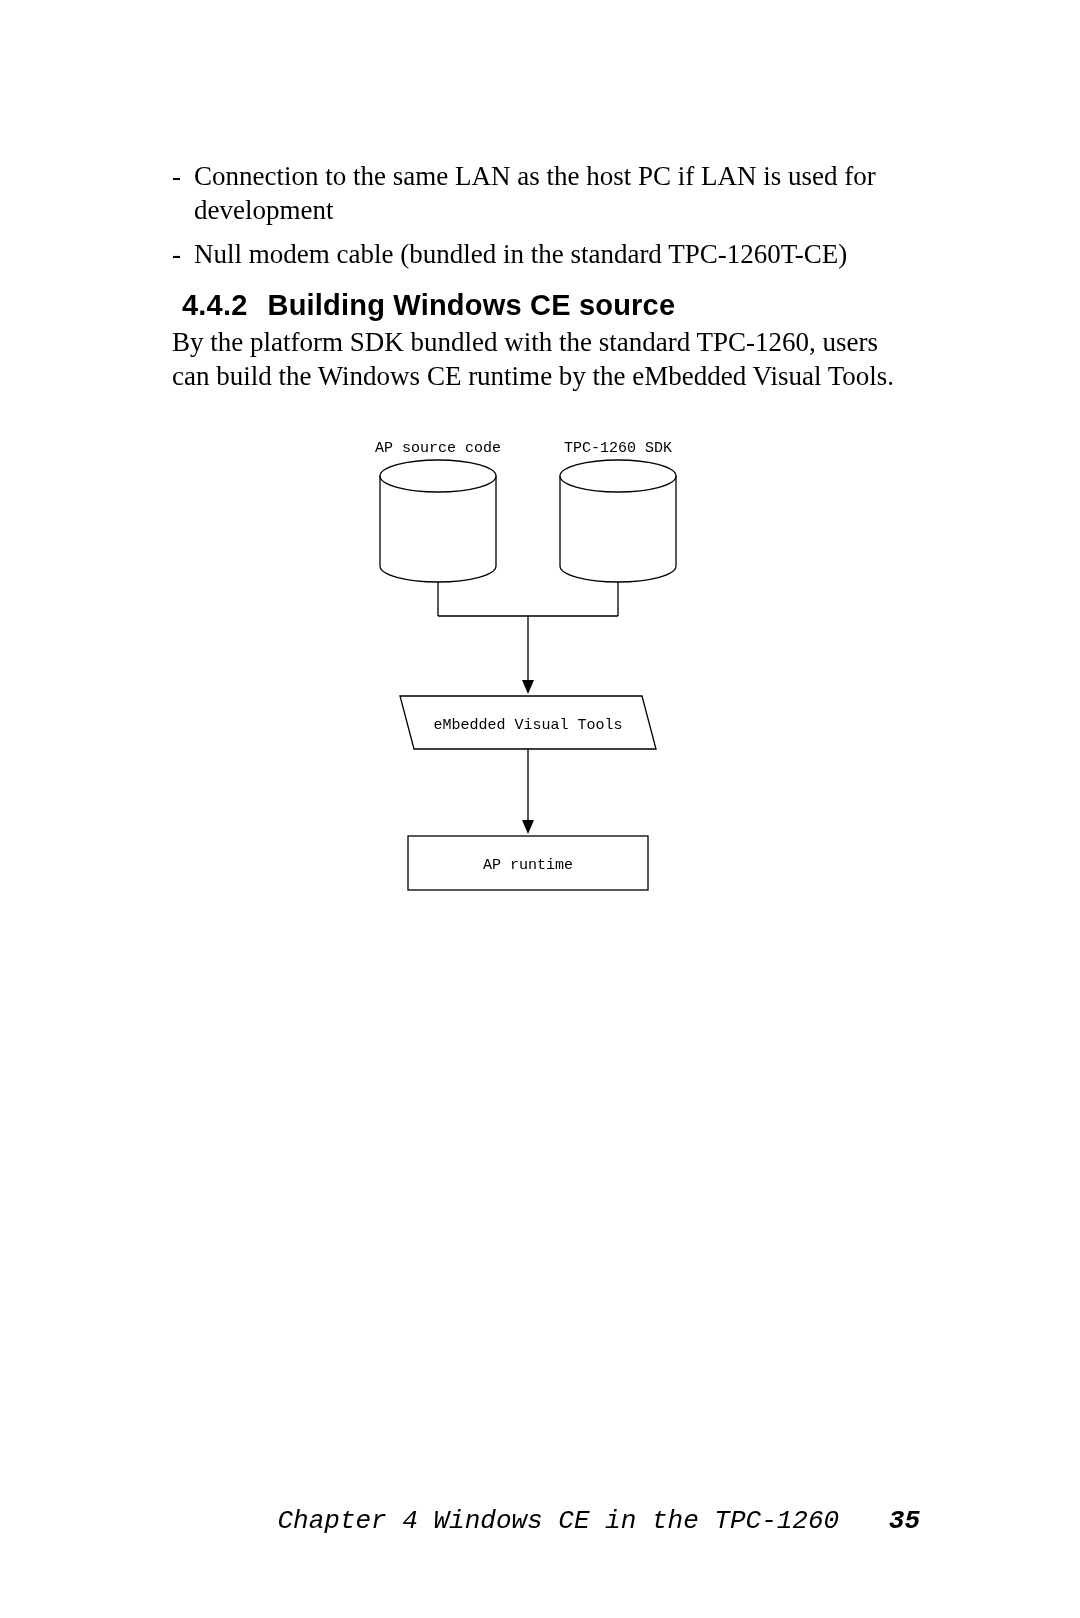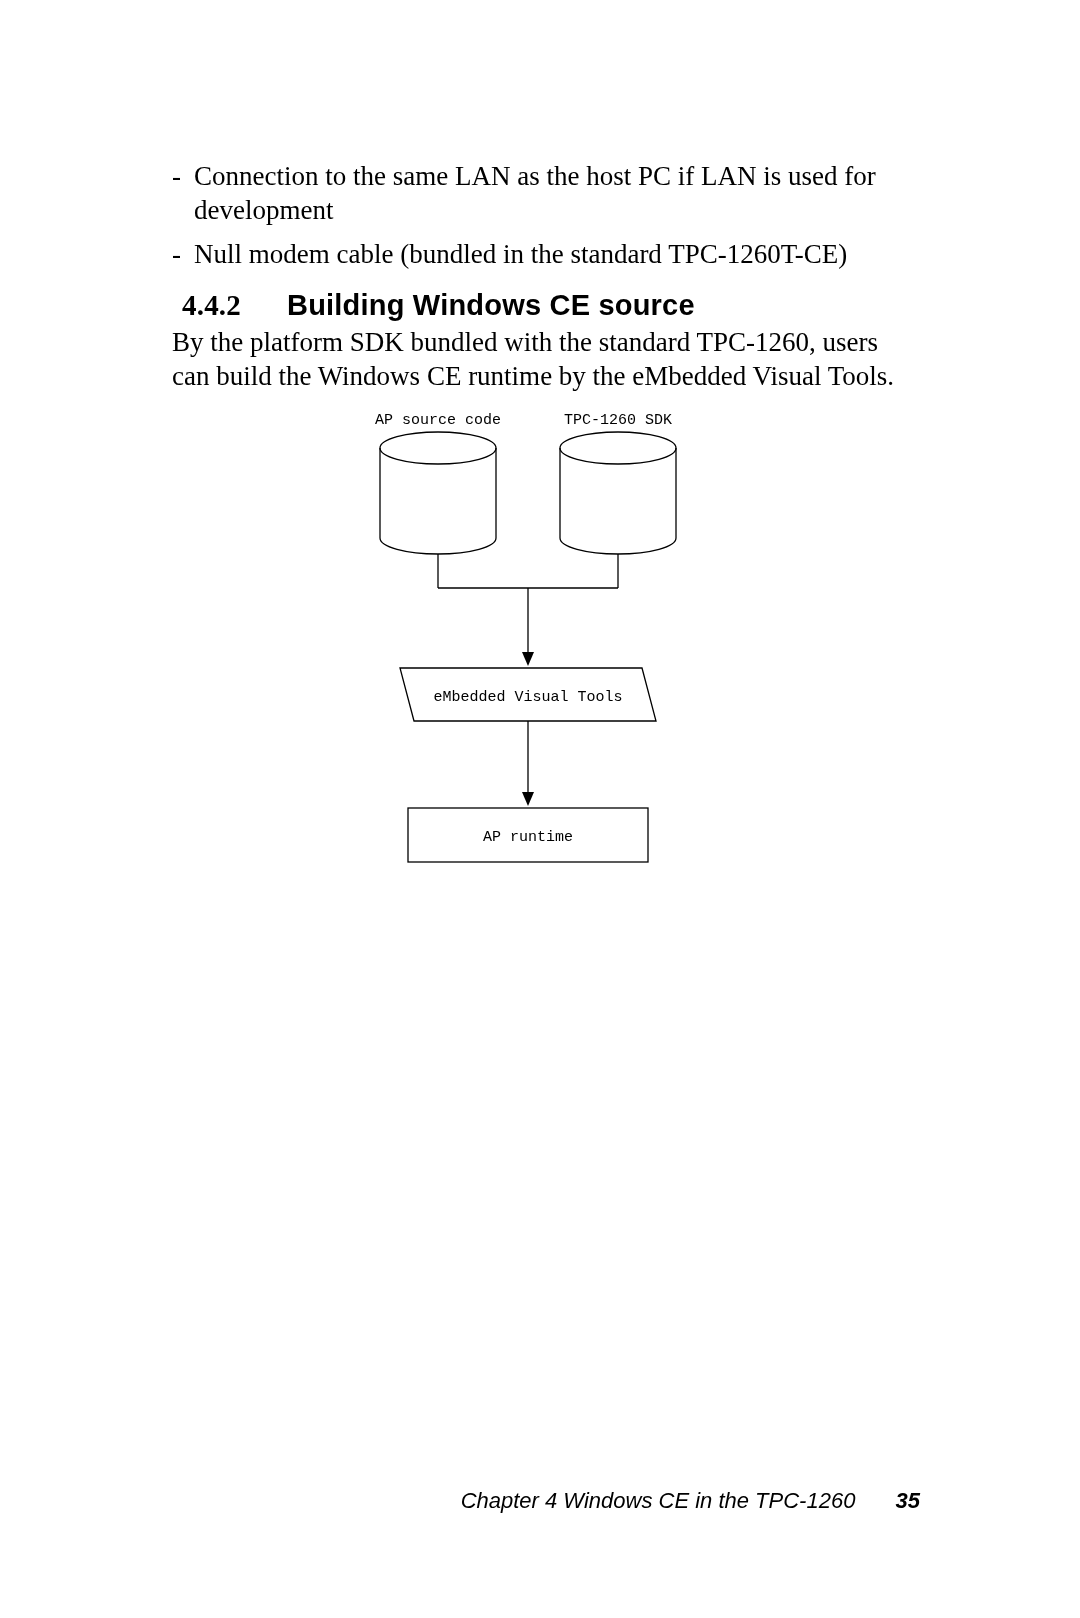--- a/index.html
+++ b/index.html
@@ -35,49 +35,48 @@
   }
   .section-heading {
     font-family: Arial, Helvetica, sans-serif;
     font-weight: bold;
     font-size: 29px;
     margin: 18px 0 4px 10px;
     letter-spacing: 0.2px;
   }
   .section-heading .num {
     display: inline-block;
-    margin-right: 46px;
-    font-family: Liberation Serif, serif;
+    margin-right: 20px;
   }
   .bodytext {
     font-size: 27px;
     line-height: 1.25;
     margin-top: 2px;
   }
   .diagram {
-    margin: 16px auto 0 auto;
+    margin: 44px auto 0 auto;
   }
   .diagram svg {
     display: block;
     margin: 0 auto;
   }
   .caption {
     font-family: Arial, Helvetica, sans-serif;
     font-weight: bold;
     font-size: 24px;
     text-align: center;
     margin-top: 56px;
     letter-spacing: 0.2px;
   }
   .footer {
     position: absolute;
-    bottom: 104px;
+    bottom: 82px;
     right: 160px;
-    font-family: Liberation Sans, sans-serif;
-    font-size: 22px;
+    font-family: Liberation Mono, monospace;
+    font-size: 26px;
     font-style: italic;
   }
   .footer .pagenum {
     font-weight: bold;
     font-style: italic;
     margin-left: 34px;
   }
 </style>
 </head>
 <body>

